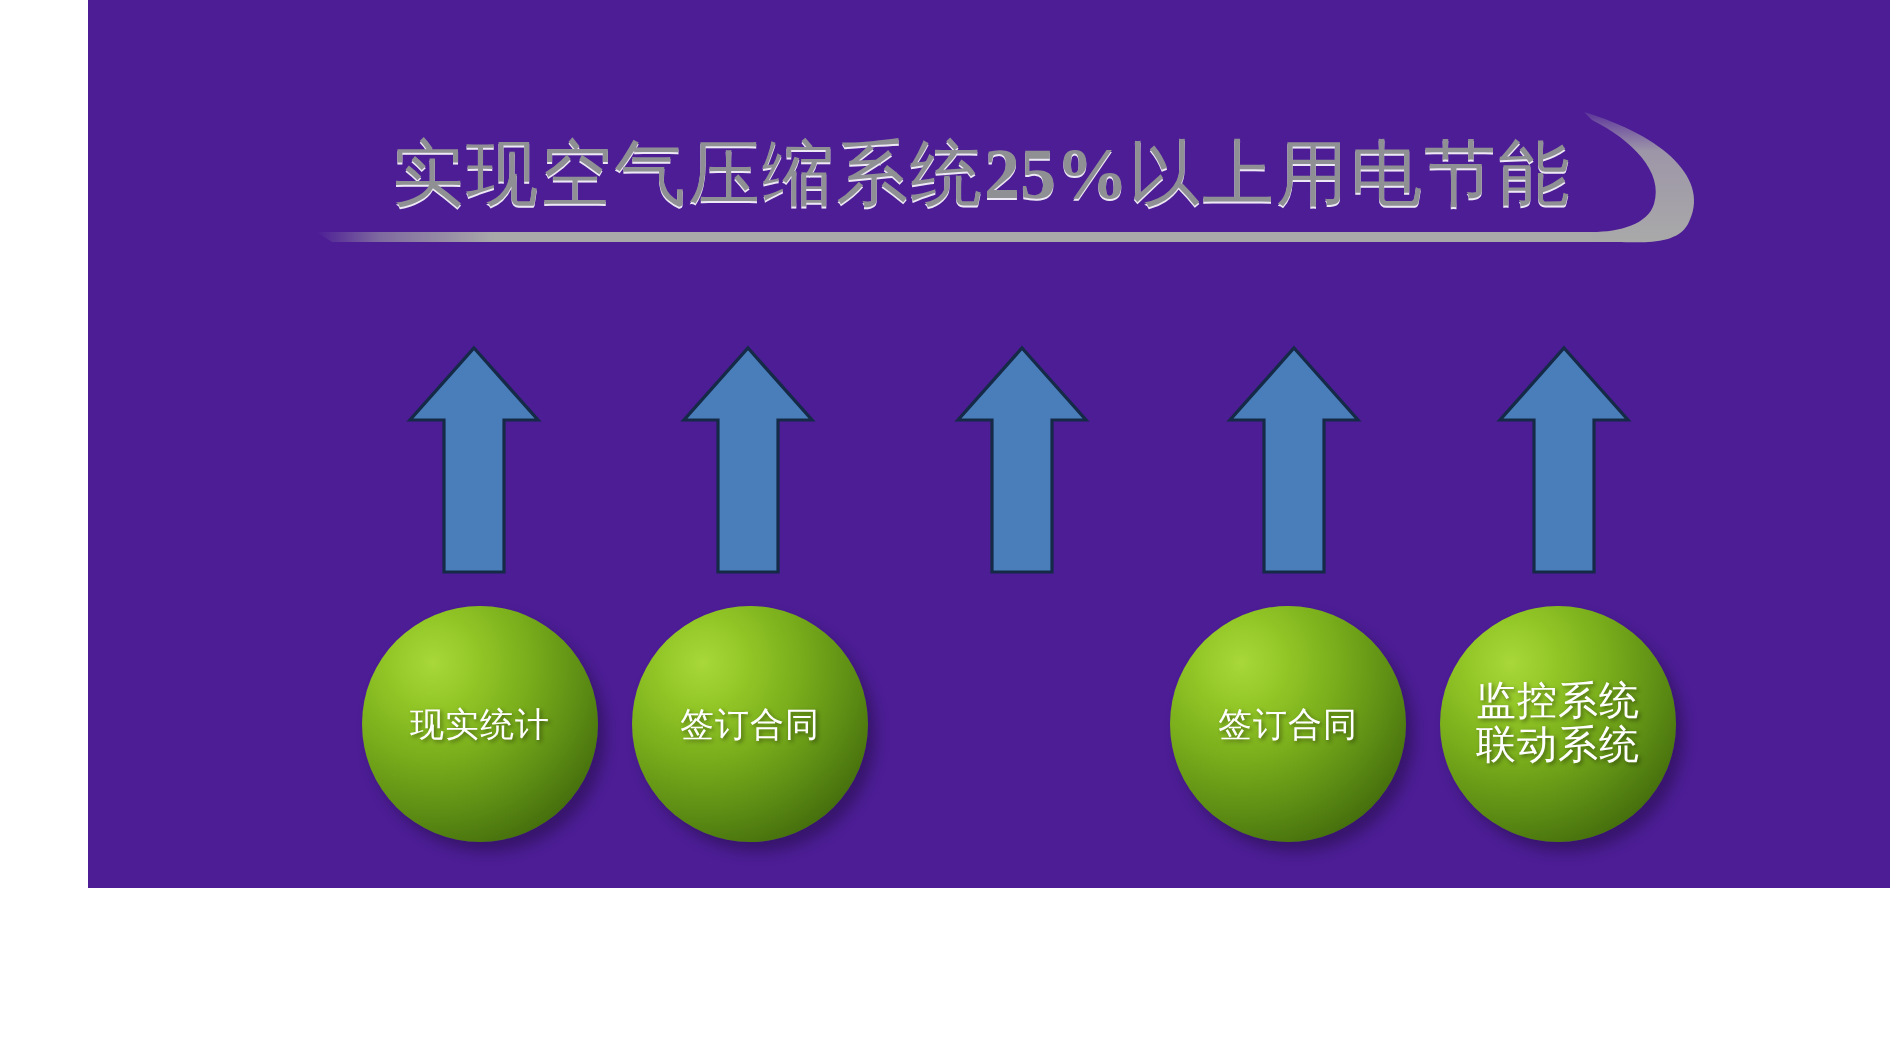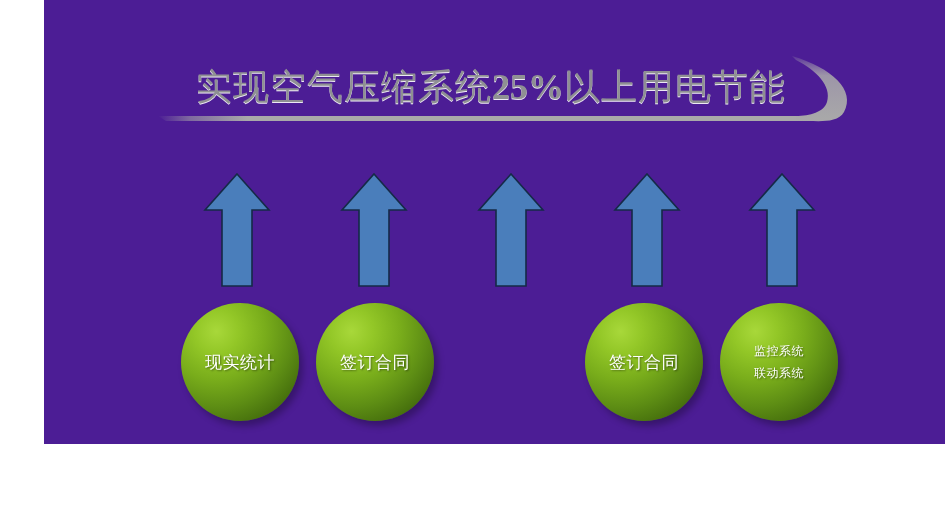--- a/index.html
+++ b/index.html
@@ -96,21 +96,21 @@
     color: #ffffff;
     font-size: 17px;
     line-height: 21px;
     letter-spacing: 0.5px;
     font-family: "Liberation Serif", "DejaVu Serif", serif;
     text-shadow: 1px 1px 2px rgba(0,0,0,0.45);
     white-space: pre-line;
     padding: 0 4px;
   }
   .node-label.two-line {
-    font-size: 12px;
+    font-size: 20px;
     line-height: 22px;
   }
 </style>
 </head>
 <body>
 
 <div id="slide">
 
   <div id="title-banner">
 

